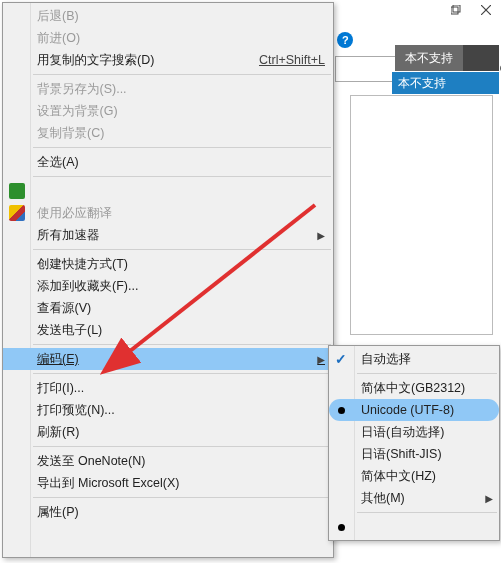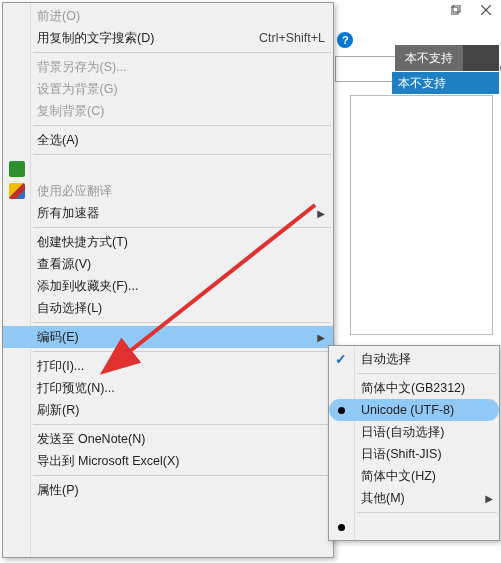--- a/index.html
+++ b/index.html
@@ -23,22 +23,22 @@
 
 .unsupported { position: absolute; top: 72px; left: 392px; right: 2px; height: 22px; background: #1e7fc2; color: #fff; padding: 3px 6px; font-size: 12px; }
 
 .panel { position: absolute; top: 95px; left: 350px; right: 8px; height: 240px; border: 1px solid #bbb; background: #fff; }
 
 .context-menu { position: absolute; top: 2px; left: 2px; width: 332px; height: 556px; background: #f0f0f0; border: 1px solid #999; box-shadow: 2px 2px 5px rgba(0,0,0,0.25); }
 .menu-gutter { position: absolute; top: 0; left: 0; bottom: 0; width: 28px; background: #f0f0f0; border-right: 1px solid #ddd; }
 .menu-items { position: relative; padding: 2px 0; }
 .menu-item { height: 22px; display: flex; align-items: center; padding-left: 34px; padding-right: 8px; color: #222; position: relative; white-space: nowrap; }
 .menu-item.disabled { color: #9a9a9a; }
-.menu-item.highlight { background: #90c8f6; }
-.menu-item .shortcut { margin-left: auto; color: #444; }
+.menu-item.highlight { background: #90c8f6; text-decoration: underline; }
+.menu-item .shortcut { margin-left: auto; color: #444; text-decoration: underline; }
 .menu-item .arrow { margin-left: auto; color: #444; font-size: 10px; }
 .menu-item .gutter-icon { position: absolute; left: 6px; width: 16px; height: 16px; }
 .menu-sep { height: 1px; background: #d0d0d0; margin: 3px 2px 3px 30px; }
 
 .submenu { position: absolute; top: 345px; left: 328px; width: 172px; background: #f0f0f0; border: 1px solid #999; box-shadow: 2px 2px 5px rgba(0,0,0,0.25); }
 .sub-gutter { position: absolute; top: 0; left: 0; bottom: 0; width: 26px; background: #f0f0f0; border-right: 1px solid #ddd; }
 .sub-items { position: relative; padding: 2px 0; }
 .sub-item { height: 22px; display: flex; align-items: center; padding-left: 32px; padding-right: 6px; color: #222; position: relative; white-space: nowrap; }
 .sub-item.highlight { background: #90c8f6; border-radius: 11px; }
 .sub-item .arrow { margin-left: auto; color: #444; font-size: 10px; }
@@ -90,20 +90,23 @@
 </div>
 
 <div class="unsupported">本不支持</div>
 
 <div class="panel"></div>
 
 <div class="context-menu">
   <div class="menu-gutter"></div>
   <div class="menu-items" id="menu-items">
       <div class="menu-item disabled">
+        <span>后退(B)</span>
+      </div>
+      <div class="menu-item disabled">
         <span>前进(O)</span>
       </div>
       <div class="menu-item">
         <span>用复制的文字搜索(D)</span>
         <span class="shortcut">Ctrl+Shift+L</span>
       </div>
       <div class="menu-sep"></div>
       <div class="menu-item disabled">
         <span>背景另存为(S)...</span>
       </div>
@@ -127,27 +130,27 @@
       </div>
       <div class="menu-item">
         <span>所有加速器</span>
         <span class="arrow">▶</span>
       </div>
       <div class="menu-sep"></div>
       <div class="menu-item">
         <span>创建快捷方式(T)</span>
       </div>
       <div class="menu-item">
+        <span>添加到收藏夹(F)...</span>
+      </div>
+      <div class="menu-item">
         <span>查看源(V)</span>
       </div>
       <div class="menu-item">
-        <span>添加到收藏夹(F)...</span>
-      </div>
-      <div class="menu-item">
-        <span>自动选择(L)</span>
+        <span>发送电子(L)</span>
       </div>
       <div class="menu-sep"></div>
       <div class="menu-item highlight">
         <span>编码(E)</span>
         <span class="arrow">▶</span>
       </div>
       <div class="menu-sep"></div>
       <div class="menu-item">
         <span>打印(I)...</span>
       </div>

